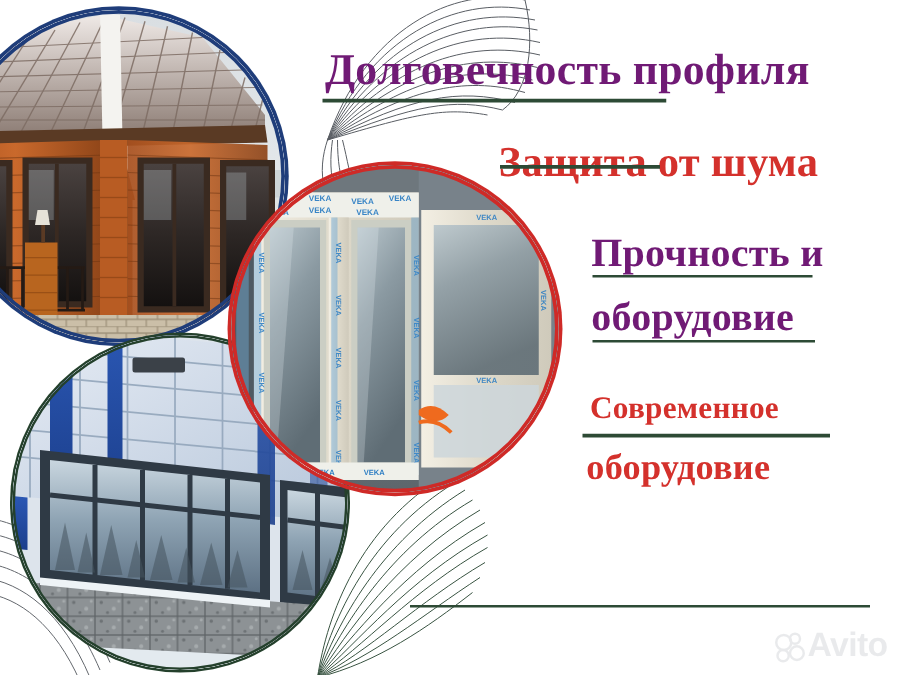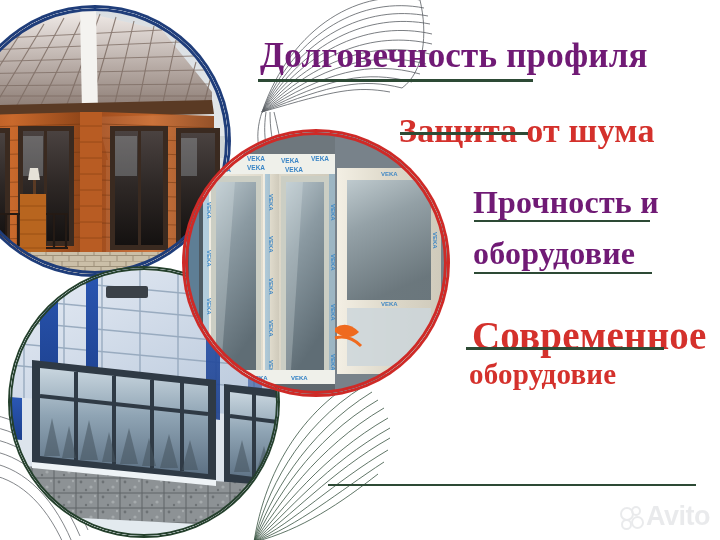--- a/index.html
+++ b/index.html
@@ -443,21 +443,21 @@
 
   <div class="tline red" style="left:399px;top:112px;font-size:34px;">Защита от шума</div>
   <div class="rule" style="left:400px;top:132px;width:128px;"></div>
 
   <div class="tline blue" style="left:473px;top:184px;font-size:32px;">Прочность и</div>
   <div class="rule" style="left:474px;top:220px;width:176px;height:2px;"></div>
 
   <div class="tline blue" style="left:473px;top:235px;font-size:32px;">оборудовие</div>
   <div class="rule" style="left:474px;top:272px;width:178px;height:2px;"></div>
 
-  <div class="tline red" style="left:472px;top:313px;font-size:39px;">Современное</div>
+  <div class="tline red" style="left:472px;top:313px;font-size:25px;">Современное</div>
   <div class="rule" style="left:466px;top:347px;width:198px;"></div>
 
   <div class="tline red" style="left:469px;top:358px;font-size:29px;text-align:center;">оборудовие</div>
 
   <div class="rule" style="left:328px;top:484px;width:368px;height:2px;"></div>
 
   <div id="avito">
     <span class="dots">
       <i class="d1"></i>
         <i class="d2"></i>

